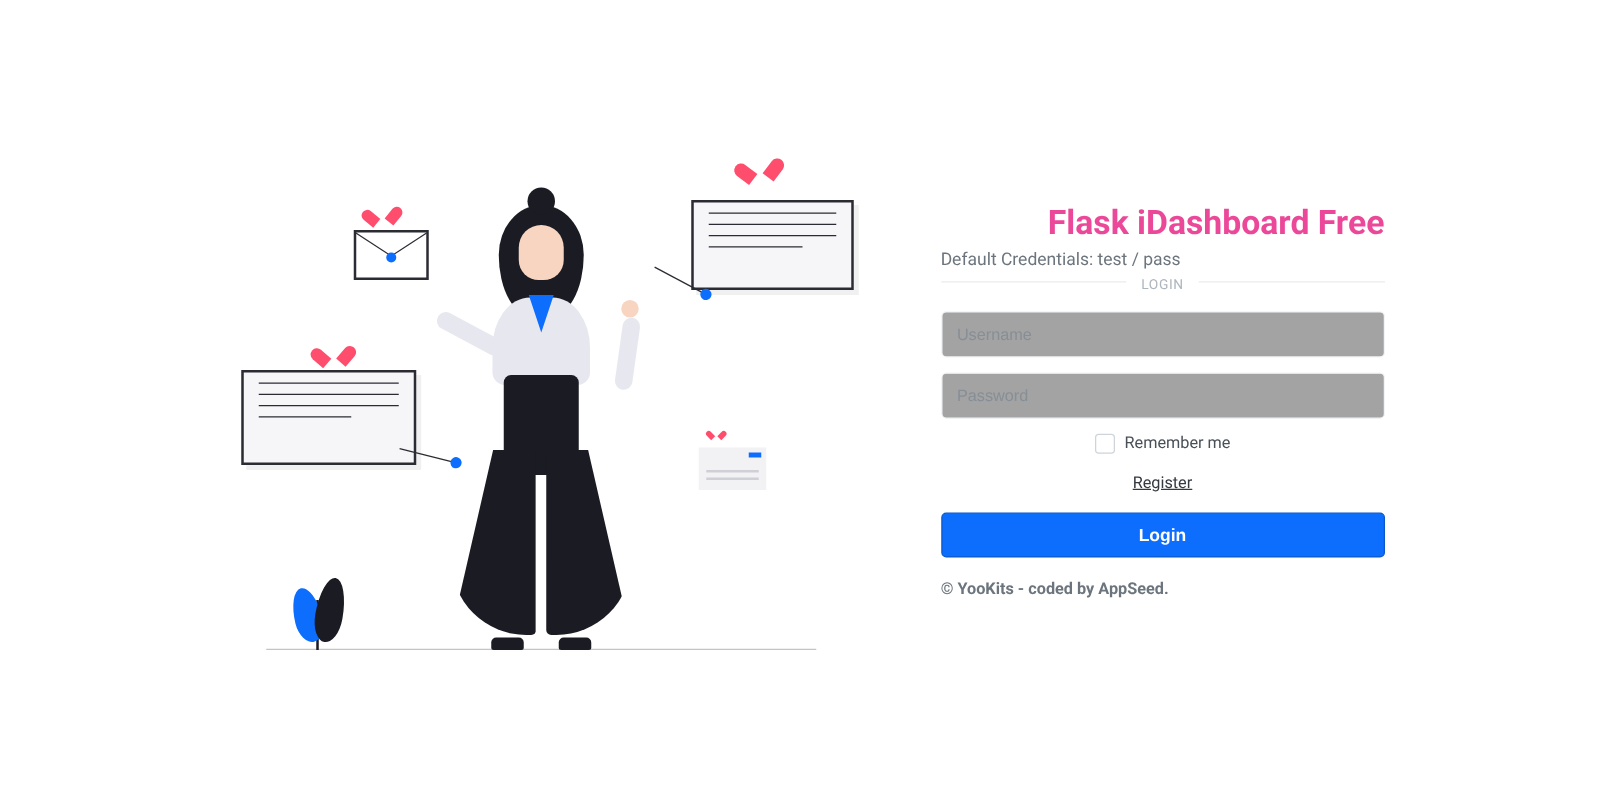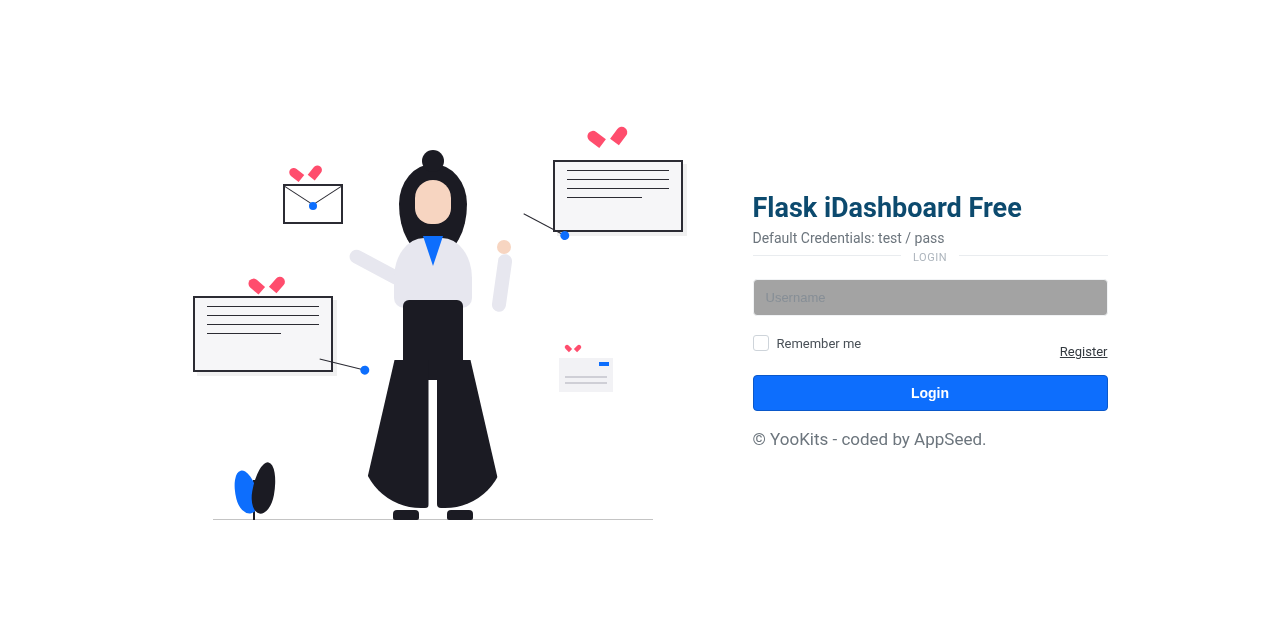--- a/index.html
+++ b/index.html
@@ -24,22 +24,23 @@
   position: relative;
 }
 .form-col {
   width: 355px;
   display: flex;
   flex-direction: column;
 }
 .title {
   font-size: 27px;
   font-weight: 700;
-  color: #0c4a6e;
+  color: #ec4899;
   margin-bottom: 6px;
+  text-align: right;
 }
 .subtitle {
   font-size: 14px;
   color: #6c757d;
   margin-bottom: 0;
 }
 .divider {
   position: relative;
   text-align: center;
   margin-bottom: 14px;
@@ -71,20 +72,21 @@
   color: #495057;
   margin-bottom: 12px;
   outline: none;
 }
 .input::placeholder { color: #868e96; }
 .row {
   display: flex;
   align-items: center;
   justify-content: space-between;
   margin-bottom: 16px;
+  flex-direction: column;
 }
 .remember {
   display: flex;
   align-items: center;
   gap: 8px;
   font-size: 13px;
   color: #495057;
 }
 .checkbox {
   width: 16px;
@@ -107,22 +109,23 @@
   border: 1px solid #0a58ca;
   color: #fff;
   font-size: 14px;
   font-weight: 600;
   padding: 9px 0;
   border-radius: 4px;
   cursor: pointer;
   margin-bottom: 18px;
 }
 .footer {
-  font-size: 17px;
+  font-size: 13px;
   color: #6c757d;
+  font-weight: bold;
 }
 
 
 .floor {
   position: absolute;
   bottom: 0;
   left: 40px;
   right: 40px;
   height: 1px;
   background: #c4c4c4;
@@ -413,20 +416,21 @@
   <div class="form-col">
     <h1 class="title">Flask iDashboard Free</h1>
     <p class="subtitle">Default Credentials: test / pass</p>
 
     <div class="divider">
       <span>LOGIN</span>
     </div>
 
     <input class="input" type="text" placeholder="Username" style="">
 
+    <input class="input" type="password" placeholder="Password" style="">
 
     <div class="row">
       <label class="remember">
         <span class="checkbox"></span>
         <span>Remember me</span>
       </label>
       <a class="register-link">Register</a>
     </div>
 
     <button class="login-btn">Login</button>

